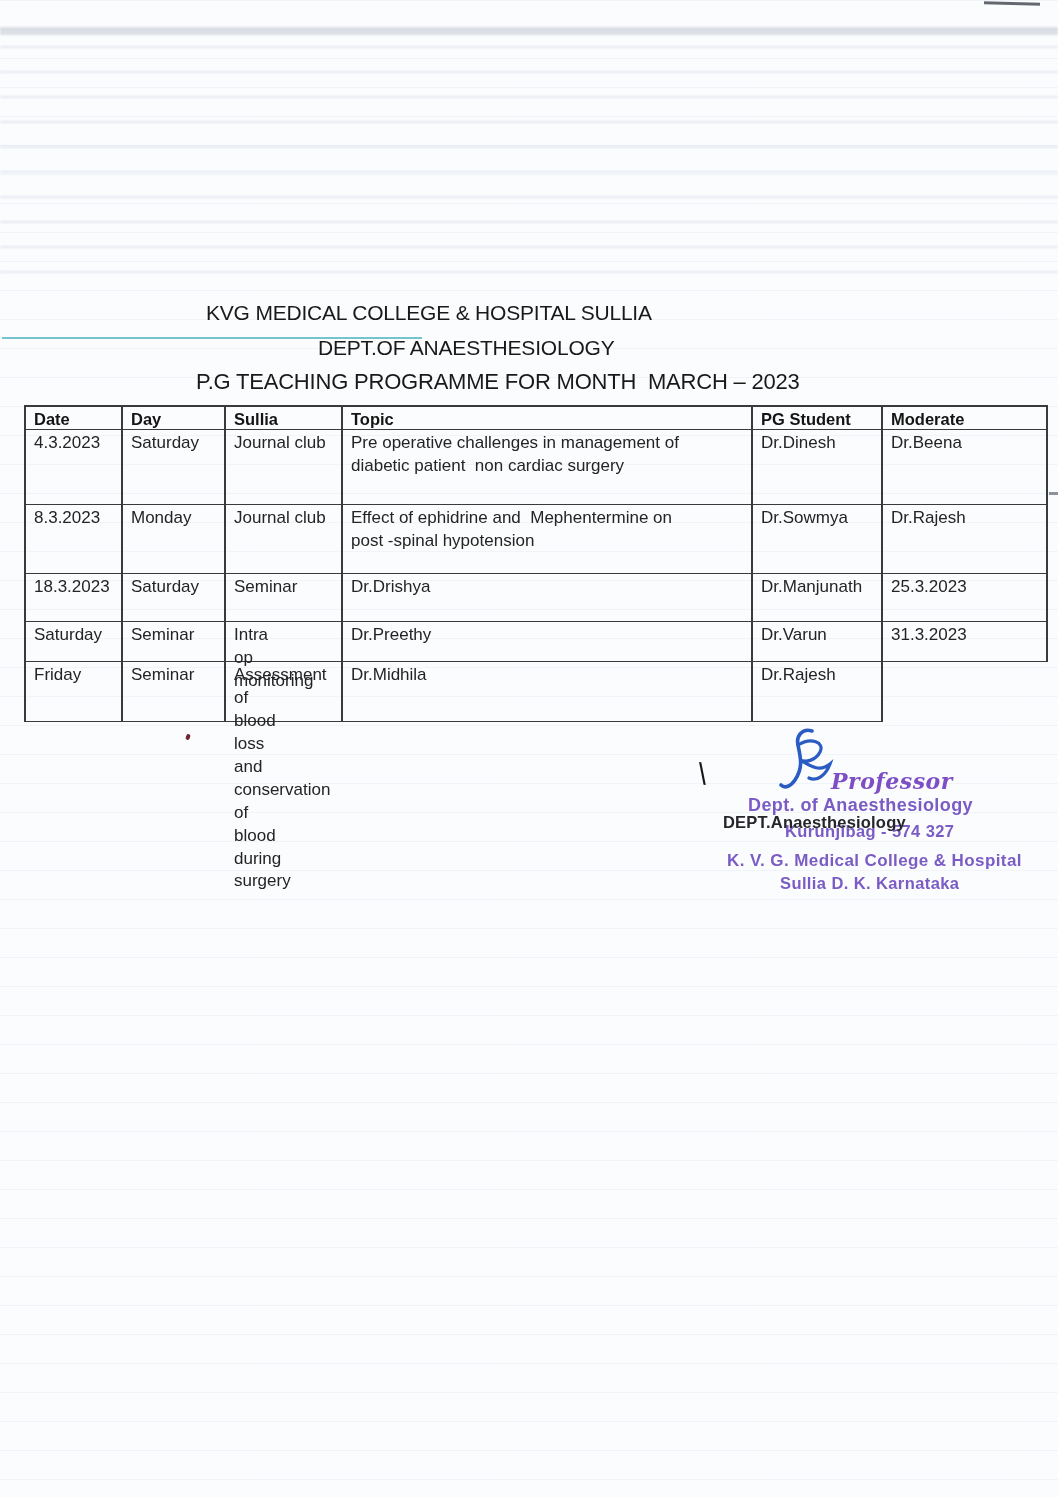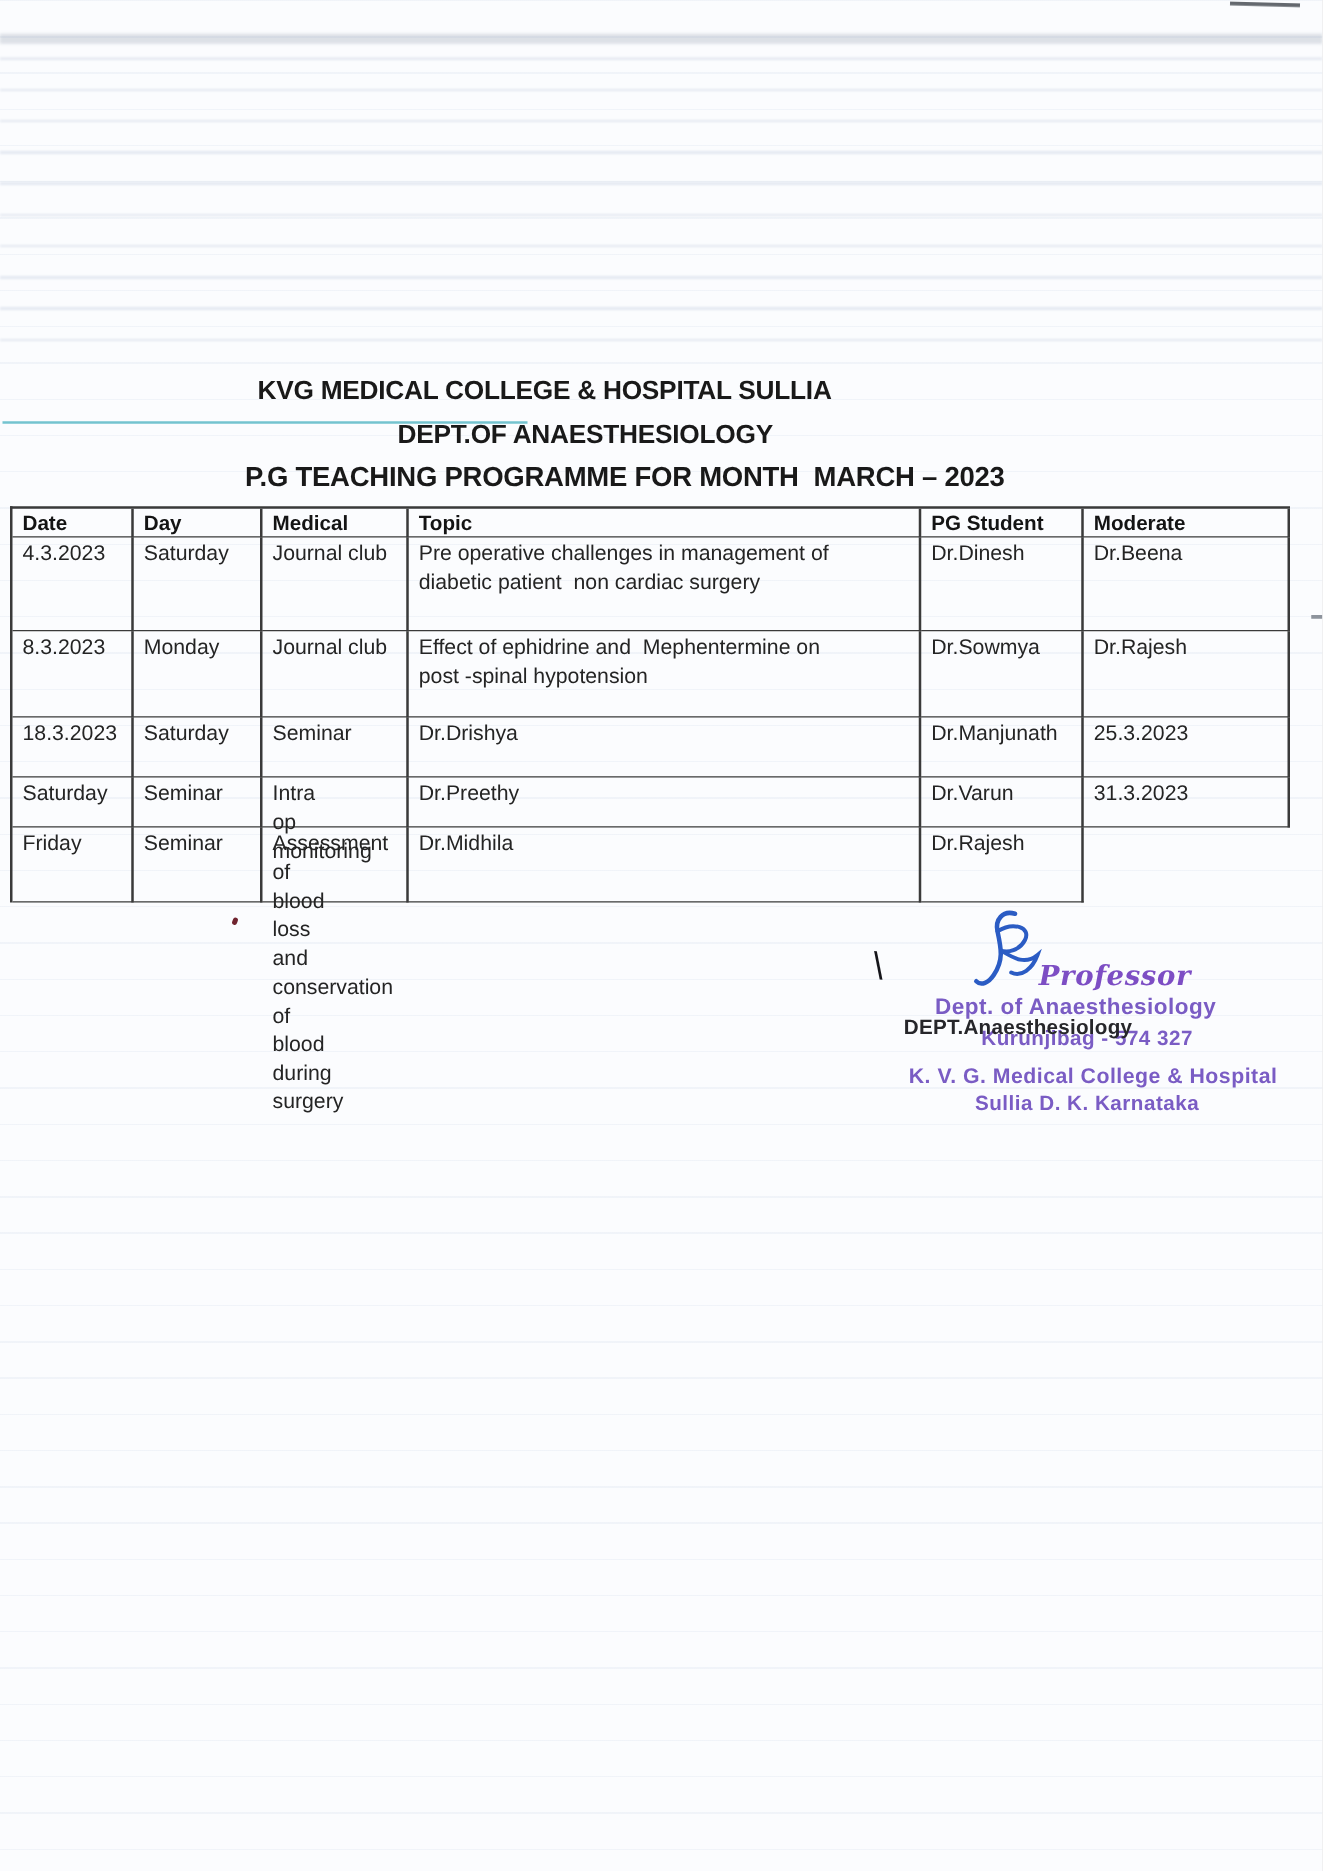--- a/index.html
+++ b/index.html
@@ -25,27 +25,27 @@
     filter:blur(0.8px);}
   .smudge-tr{position:absolute;left:984px;top:2px;width:56px;height:3px;
     background:#4a4f56;transform:rotate(1.5deg);filter:blur(0.6px);opacity:0.85;}
   .teal-line{position:absolute;left:2px;top:337px;width:420px;height:2px;
     background:#74c3cf;}
   .dot-maroon{position:absolute;left:186px;top:734px;width:4px;height:6px;
     background:#70242f;border-radius:2px;transform:rotate(20deg);}
   .edge-mark{position:absolute;left:1049px;top:492px;width:9px;height:3px;
     background:#8d939c;filter:blur(0.4px);}
   
-  .t1,.t2,.t3{position:absolute;margin:0;font-weight:bold;color:#191919;white-space:pre;}
+  .t1,.t2,.t3{position:absolute;margin:0;font-weight:normal;color:#191919;white-space:pre;}
   .t1{left:206px;top:301px;font-size:21px;letter-spacing:-0.2px;}
   .t2{left:318px;top:336px;font-size:21px;letter-spacing:-0.2px;}
   .t3{left:196px;top:369px;font-size:22px;letter-spacing:-0.2px;}
   
   .ttable{
-    position:absolute;left:8px;top:405px;
+    position:absolute;left:24px;top:405px;
     display:grid;
     grid-template-columns:97px 103px 117px 410px 130px 165px;
     grid-template-rows:23px 75px 69px 48px 40px 60px;
     border-top:2px solid #3a3a3a;
     border-left:2px solid #3a3a3a;
     background:transparent;
   }
   .ttable > div{
     border-right:2px solid #3a3a3a;
     border-bottom:1.5px solid #3a3a3a;
@@ -85,21 +85,21 @@
   <div class="dot-maroon"></div>
   <div class="edge-mark"></div>
 
   <h1 class="t1">KVG MEDICAL COLLEGE &amp; HOSPITAL SULLIA</h1>
   <h2 class="t2">DEPT.OF ANAESTHESIOLOGY</h2>
   <h2 class="t3">P.G TEACHING PROGRAMME FOR MONTH  MARCH – 2023</h2>
 
   <div class="ttable">
     <div class="th">Date</div>
     <div class="th">Day</div>
-    <div class="th">Medical</div>
+    <div class="th">Sullia</div>
     <div class="th">Topic</div>
     <div class="th">PG Student</div>
     <div class="th">Moderate</div>
 
     <div>4.3.2023</div>
     <div>Saturday</div>
     <div>Journal club</div>
     <div class="topic">Pre operative challenges in management of diabetic patient  non cardiac surgery</div>
     <div>Dr.Dinesh</div>
     <div>Dr.Beena</div>

